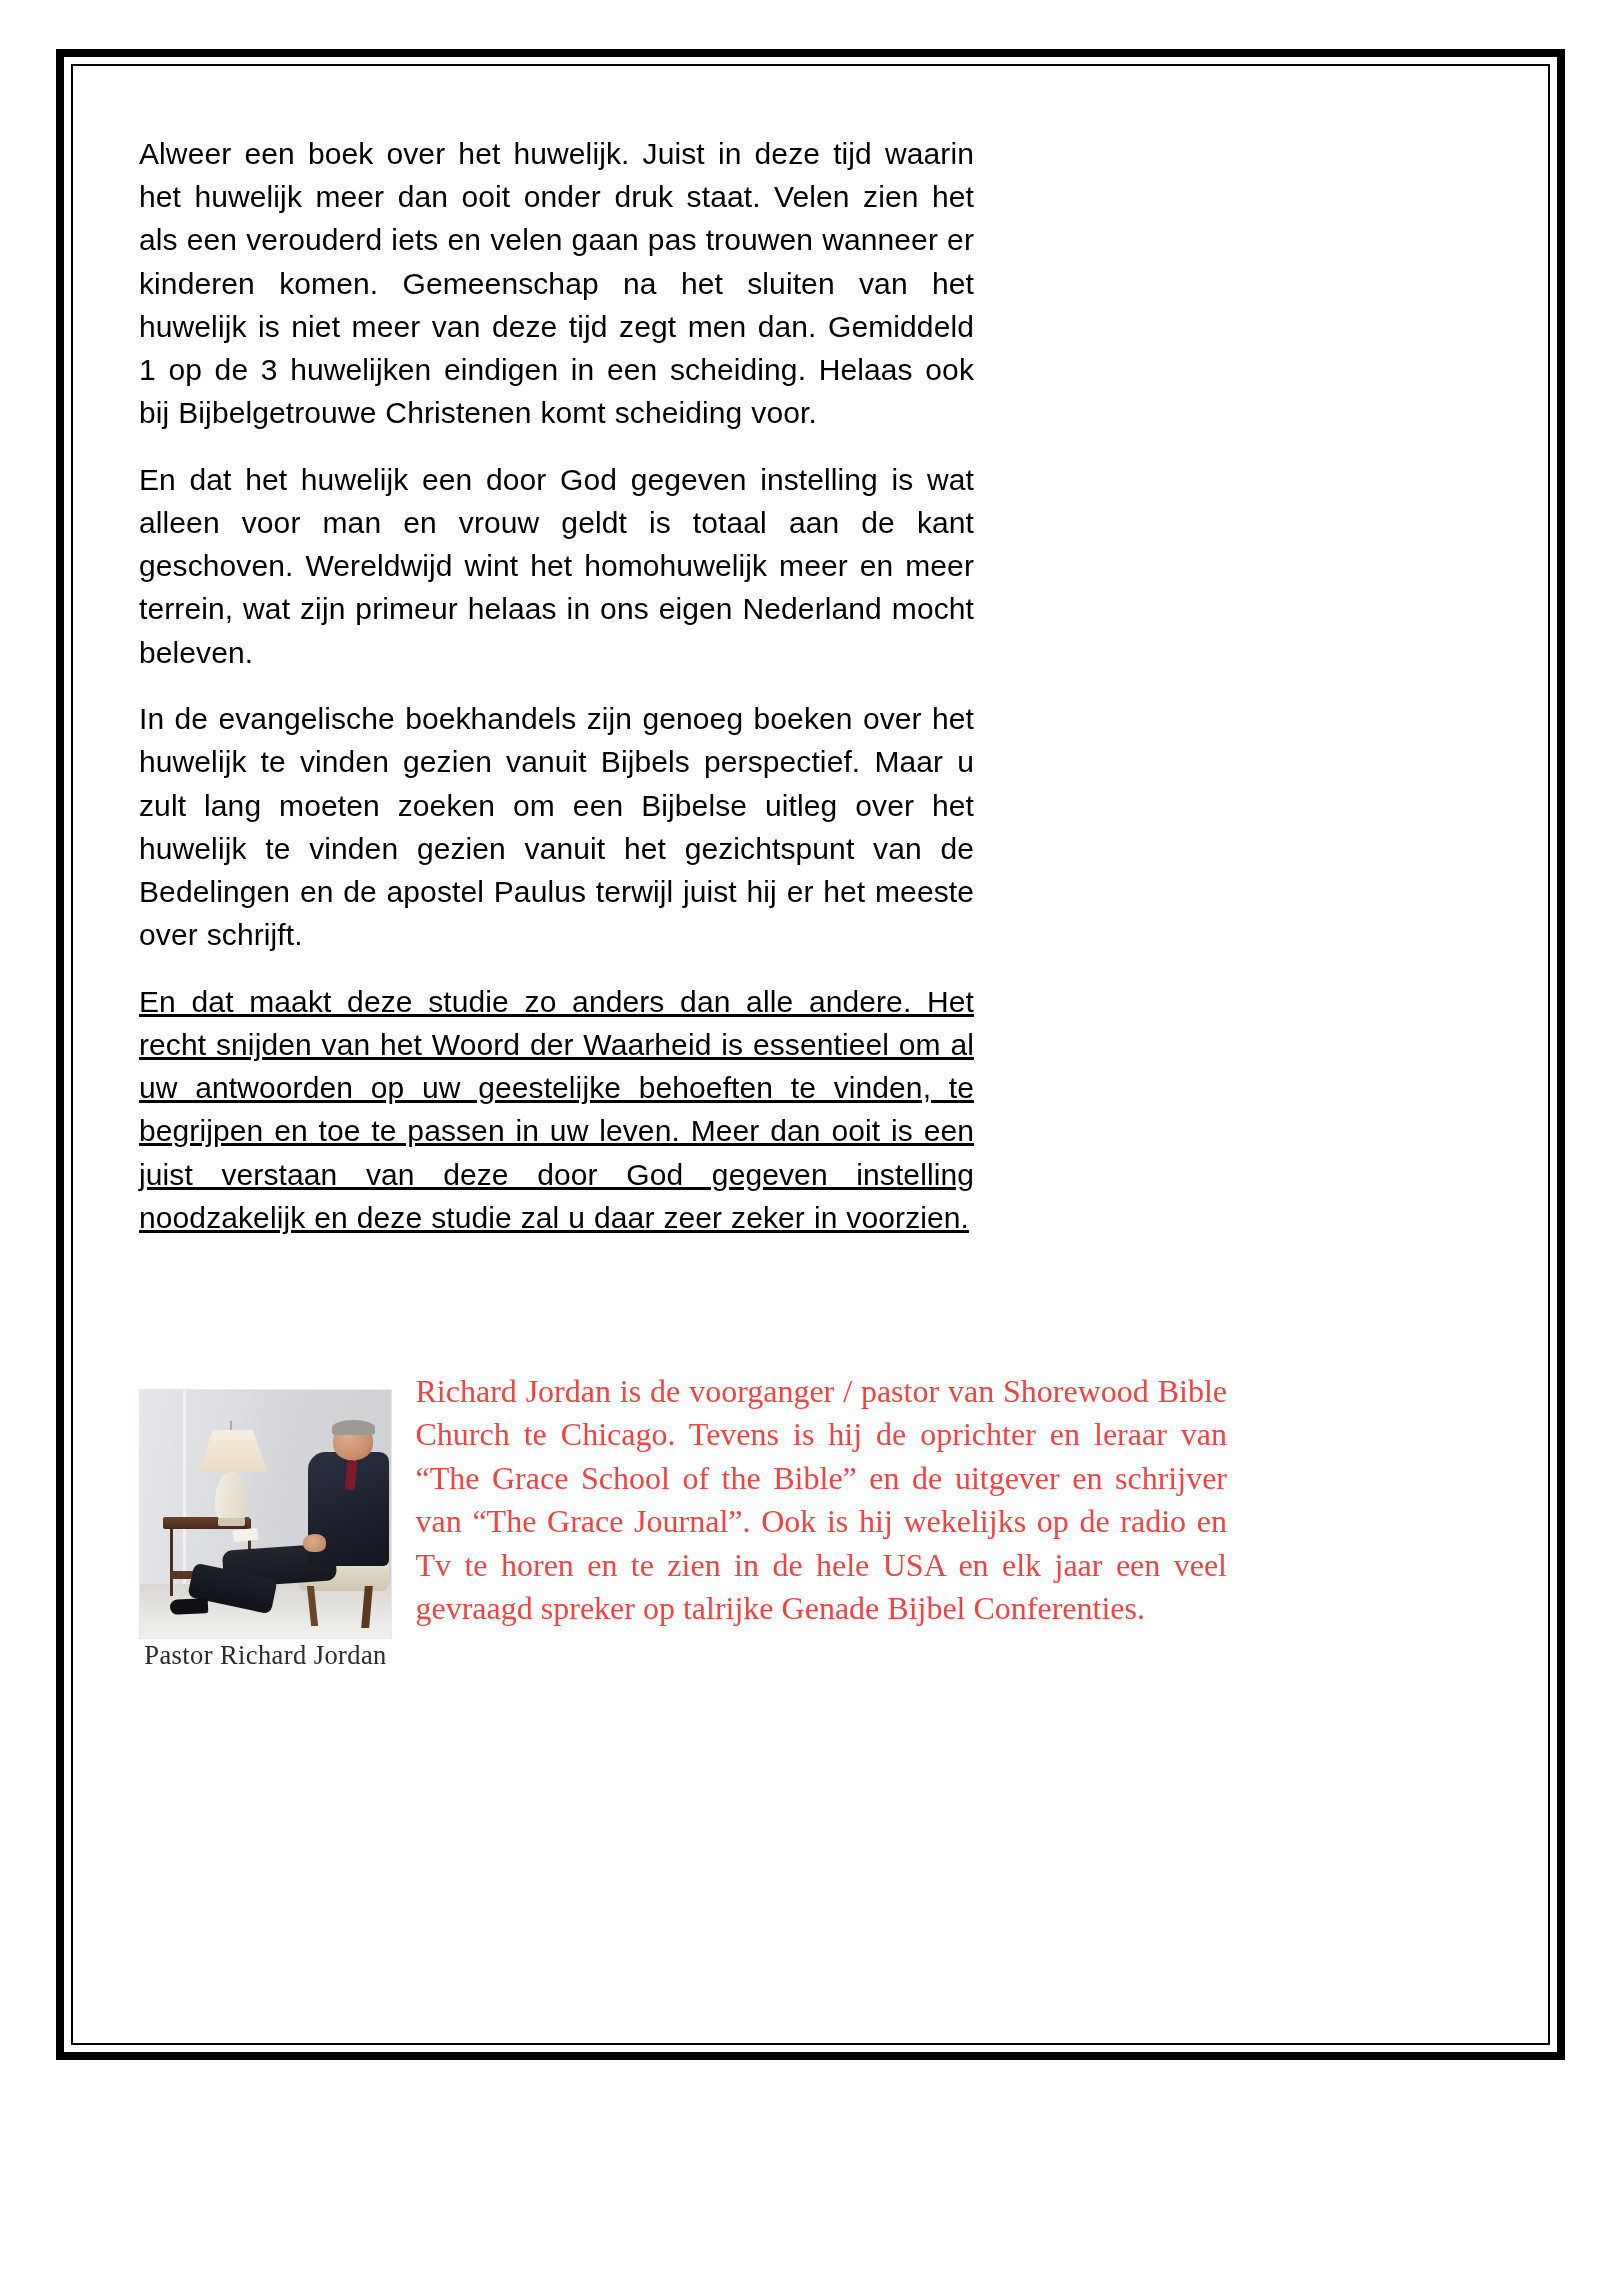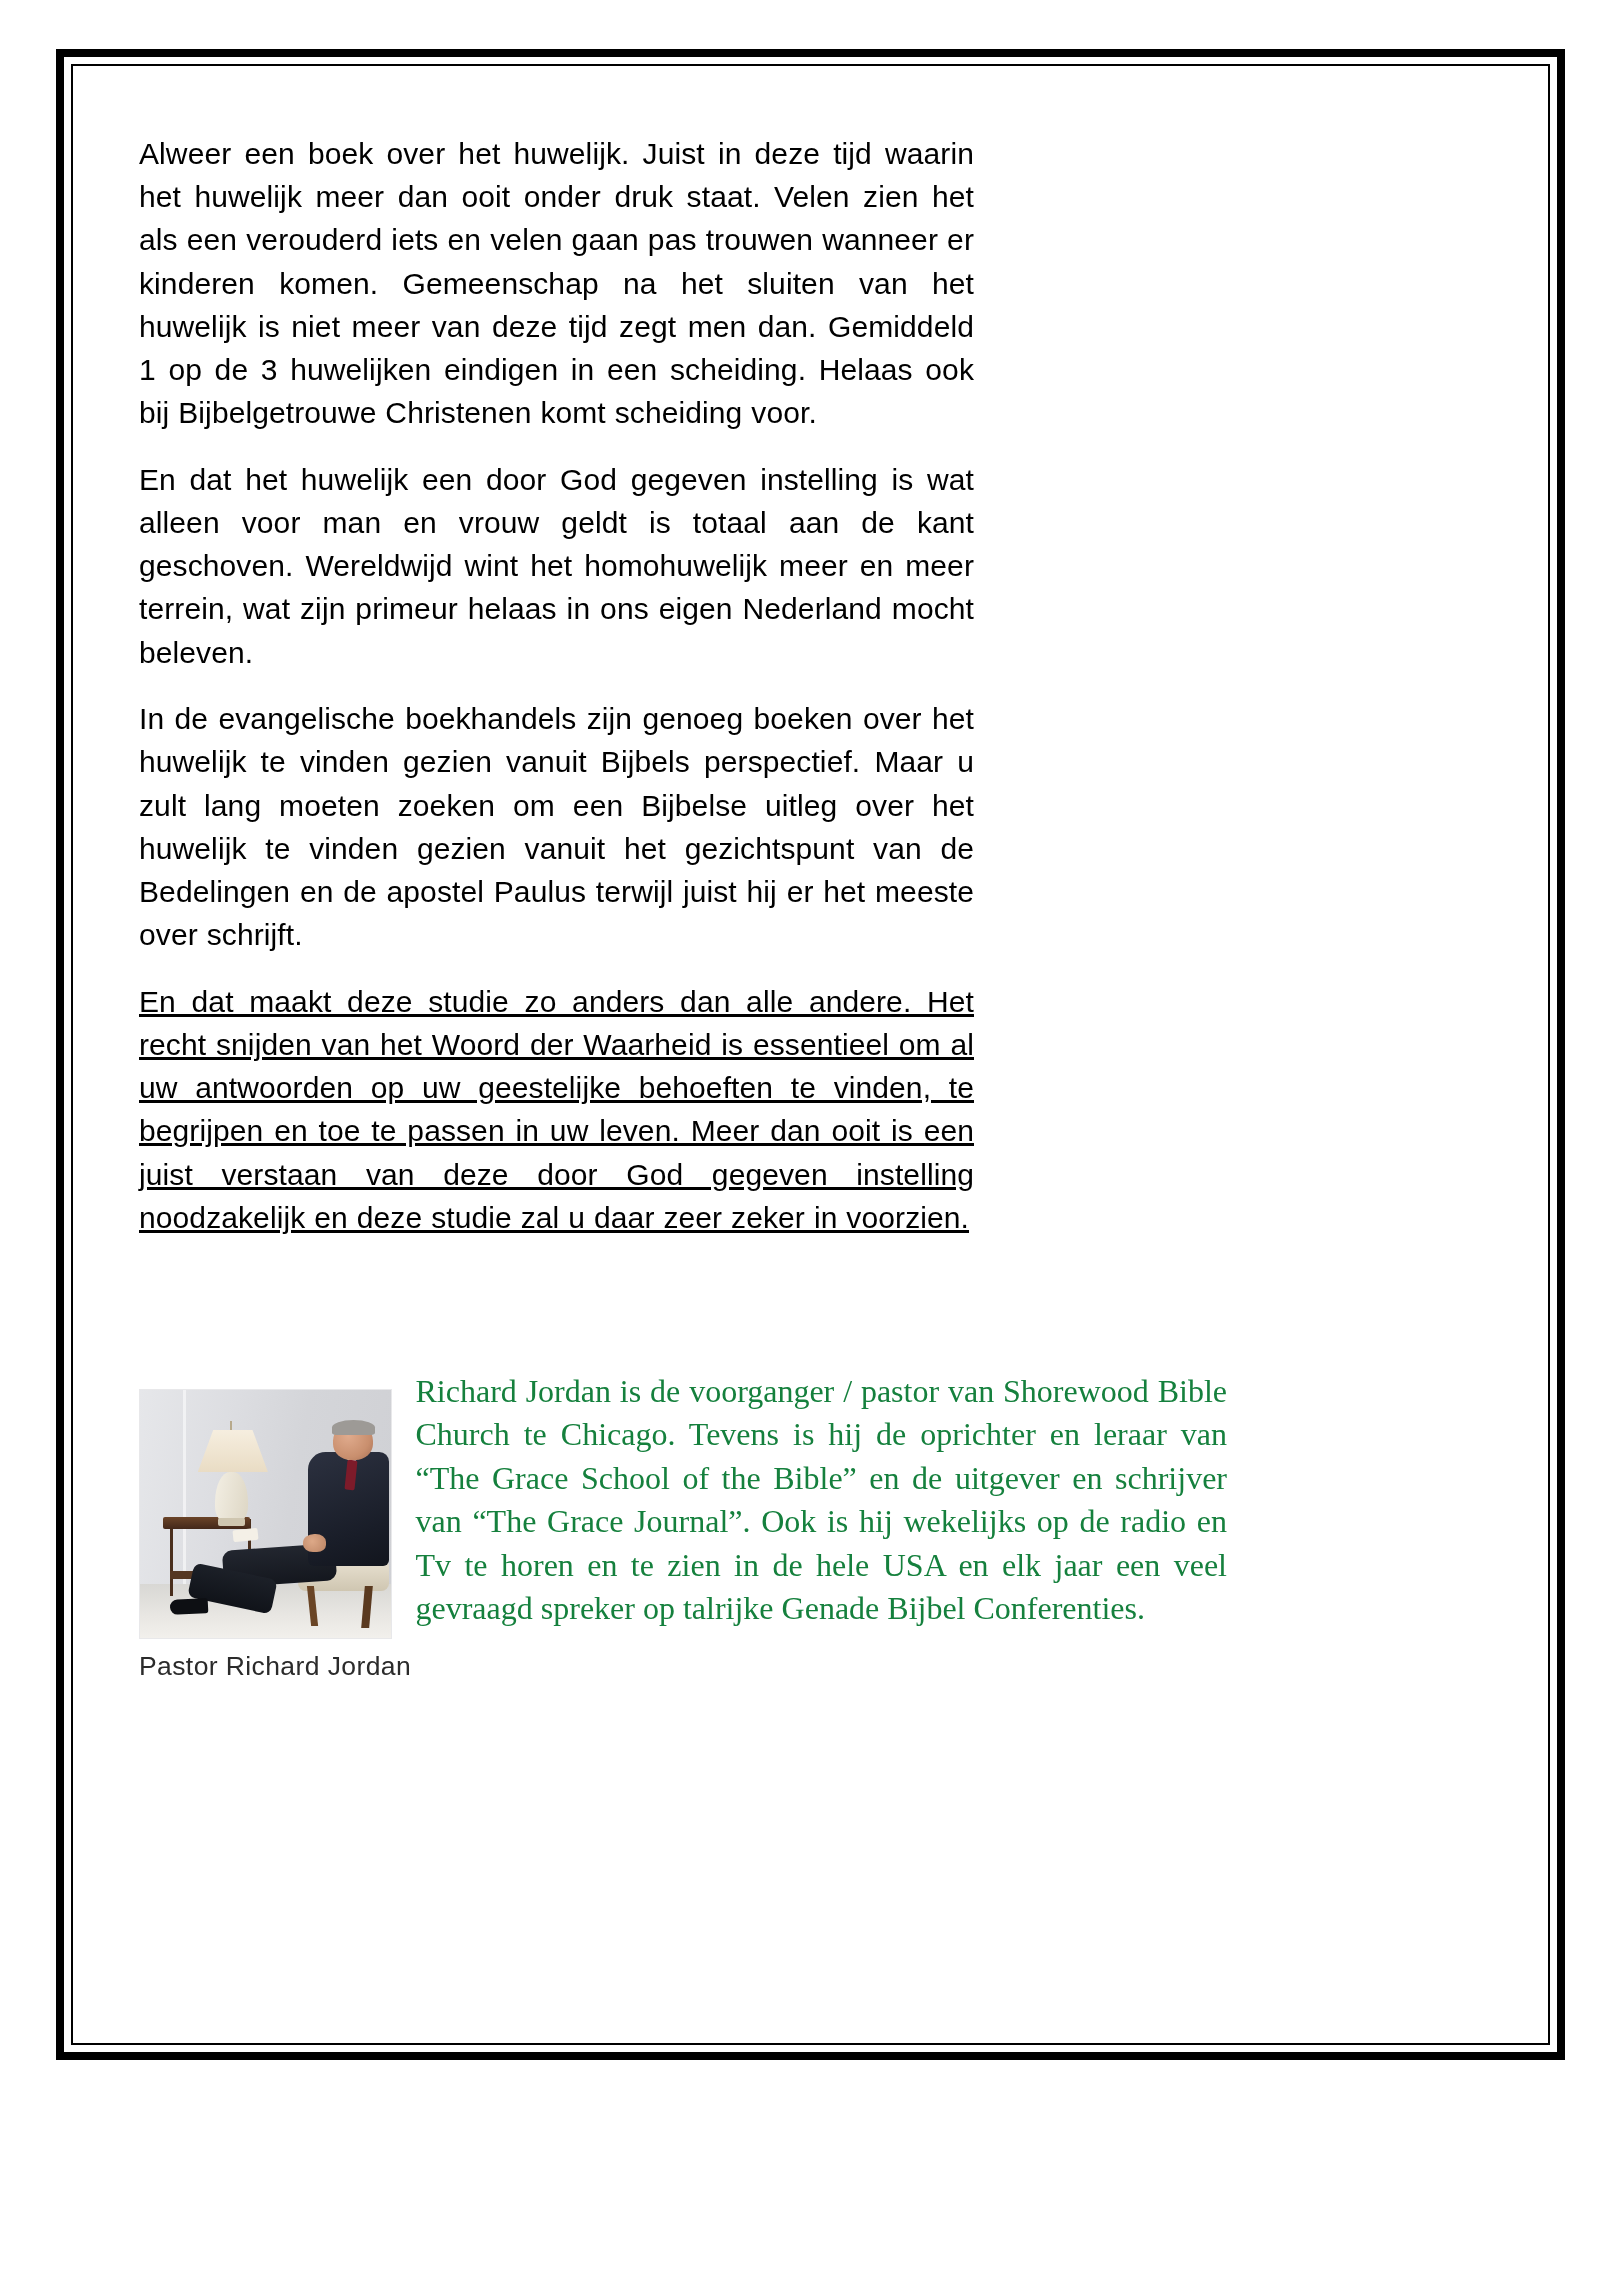--- a/index.html
+++ b/index.html
@@ -228,34 +228,34 @@
   }
   .ph-paper {
     position: absolute;
     left: 37%; top: 56%; width: 10%; height: 5%;
     background: #f4f0e7;
     border-radius: 2px;
     transform: rotate(-6deg);
   }
 
   .photo-caption {
-    font-family: Liberation Sans, sans-serif;
+    font-family: Liberation Serif, serif;
     font-size: 26.5px;
     color: #2b2b2b;
     text-align: center;
-    padding-top: 12px;
+    padding-top: 1px;
     letter-spacing: 0.4px;
     white-space: nowrap;
   }
 
   .bio-text {
     font-family: "Liberation Serif", "DejaVu Serif", serif;
     font-size: 32px;
     line-height: 1.36;
-    color: #15803d;
+    color: #ef4444;
     text-align: justify;
     text-justify: inter-word;
     margin: 0;
     padding-top: 7.8px;
   }
 </style>
 </head>
 <body>
 
 <div class="page">

